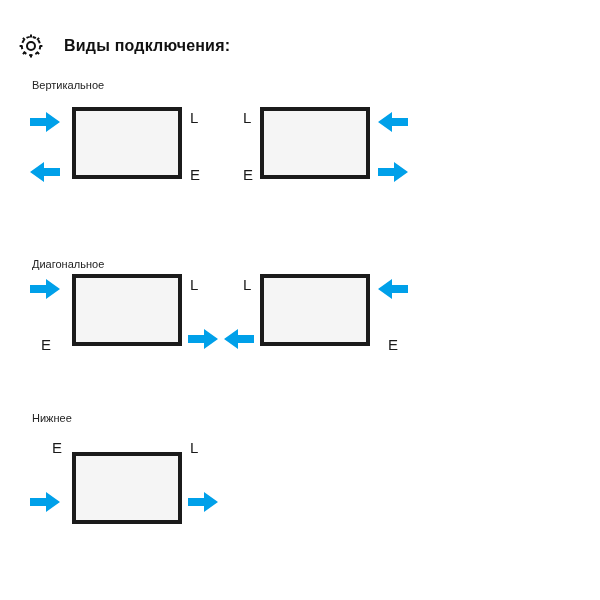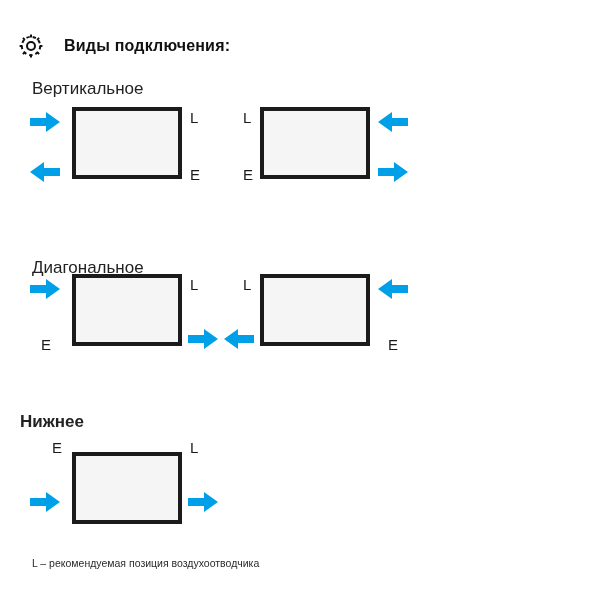--- a/index.html
+++ b/index.html
@@ -34,21 +34,21 @@
   .header-title {
     font-size: 16px;
     font-weight: bold;
     color: #111111;
     letter-spacing: 0.2px;
   }
 
   
   .section-label {
     position: absolute;
-    font-size: 17px;
+    font-size: 11px;
     color: #222222;
     white-space: nowrap;
   }
 
   
   .radiator {
     position: absolute;
     box-sizing: border-box;
     border: 4px solid #1b1b1b;
     background: #f5f5f5;
@@ -161,33 +161,32 @@
   <svg viewBox="0 0 30 24" width="30" height="24">
       <path d="M30 8 H14 V2 L0 12 L14 22 V16 H30 Z" fill="#00A0E9"></path>
     </svg>
 </span>
 <span class="arrow" style="left:224px; top:327px;">
   <svg viewBox="0 0 30 24" width="30" height="24">
       <path d="M30 8 H14 V2 L0 12 L14 22 V16 H30 Z" fill="#00A0E9"></path>
     </svg>
 </span>
 
-<div class="section-label" style="left:20px; top:412px;font-weight:bold;">Нижнее</div>
+<div class="section-label" style="left:32px; top:412px;">Нижнее</div>
 
 <div class="radiator" style="left:72px; top:452px;"></div>
 
 <span class="port" style="left:52px; top:440px;">E</span>
 <span class="port" style="left:190px; top:440px;">L</span>
 
 <span class="arrow" style="left:30px; top:490px;">
   <svg viewBox="0 0 30 24" width="30" height="24">
       <path d="M0 8 H16 V2 L30 12 L16 22 V16 H0 Z" fill="#00A0E9"></path>
     </svg>
 </span>
 <span class="arrow" style="left:188px; top:490px;">
   <svg viewBox="0 0 30 24" width="30" height="24">
       <path d="M0 8 H16 V2 L30 12 L16 22 V16 H0 Z" fill="#00A0E9"></path>
     </svg>
 </span>
 
 <div class="footnotes">
-  <div class="footnote">L – рекомендуемая позиция воздухоотводчика</div>
 </div>
 
 </body></html>

